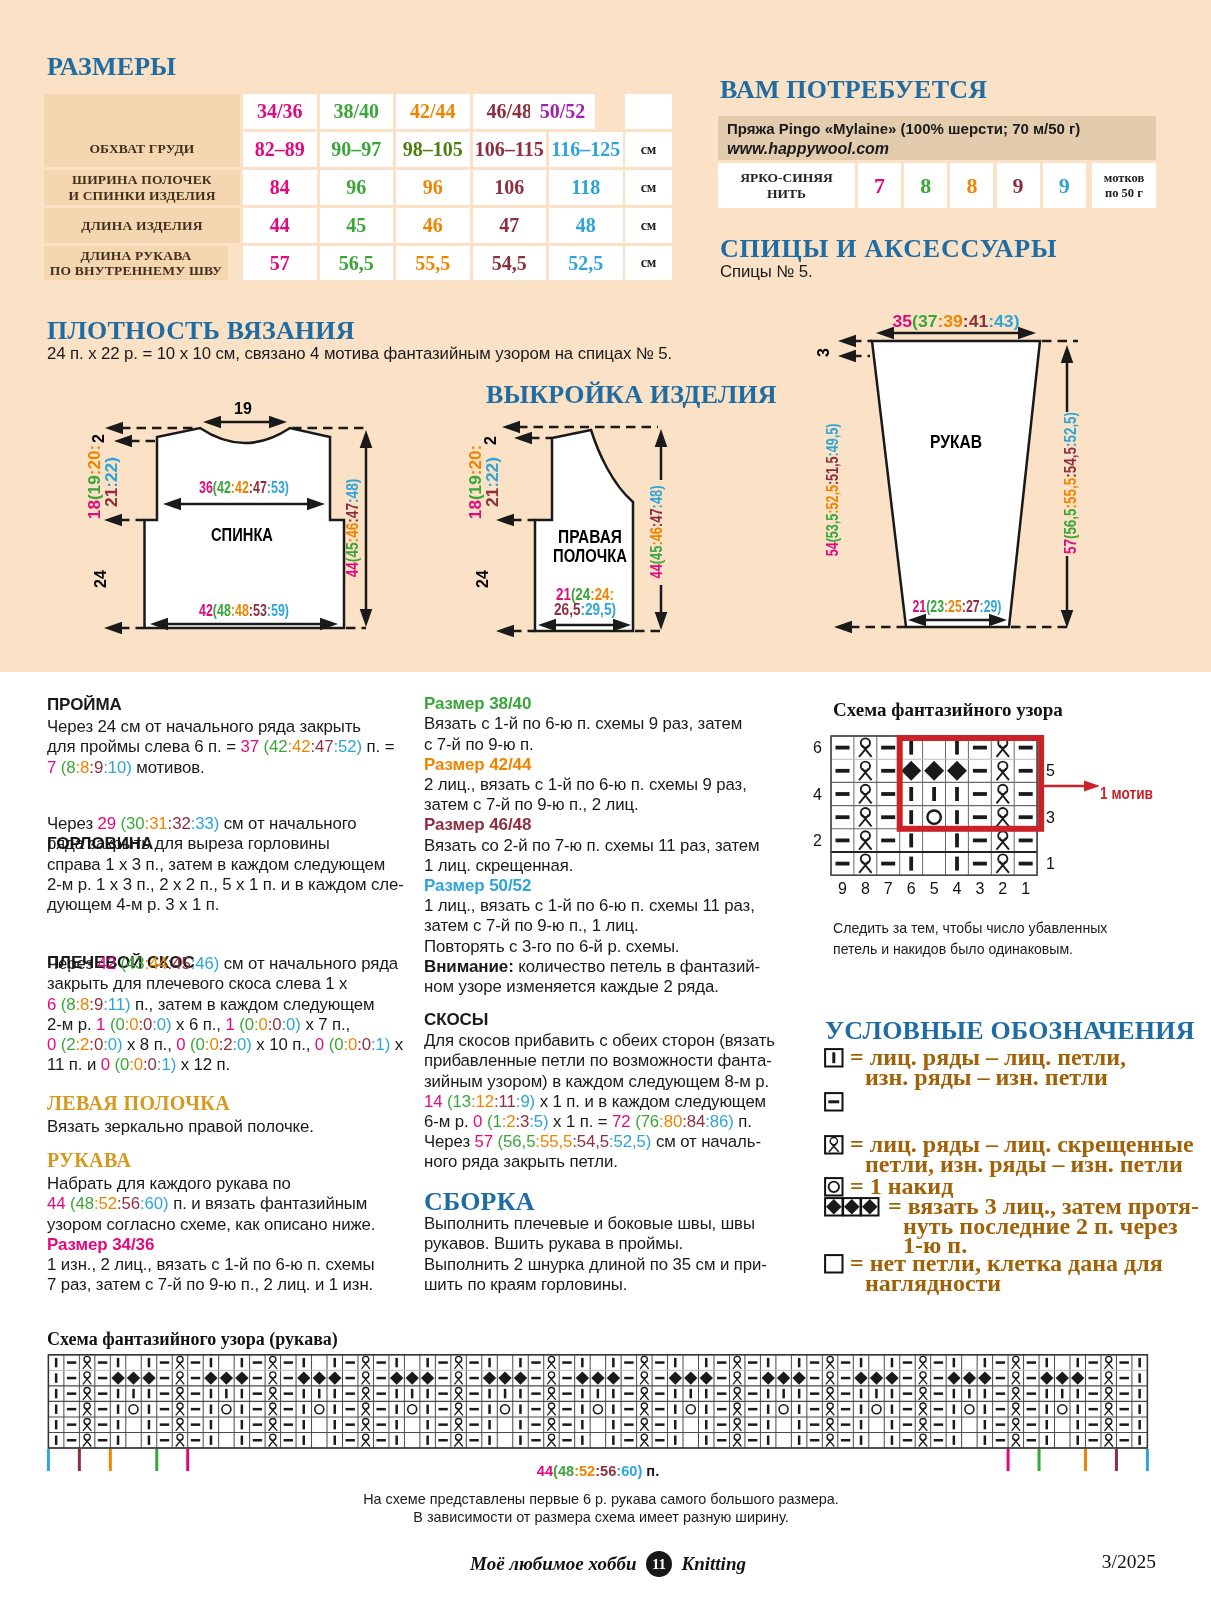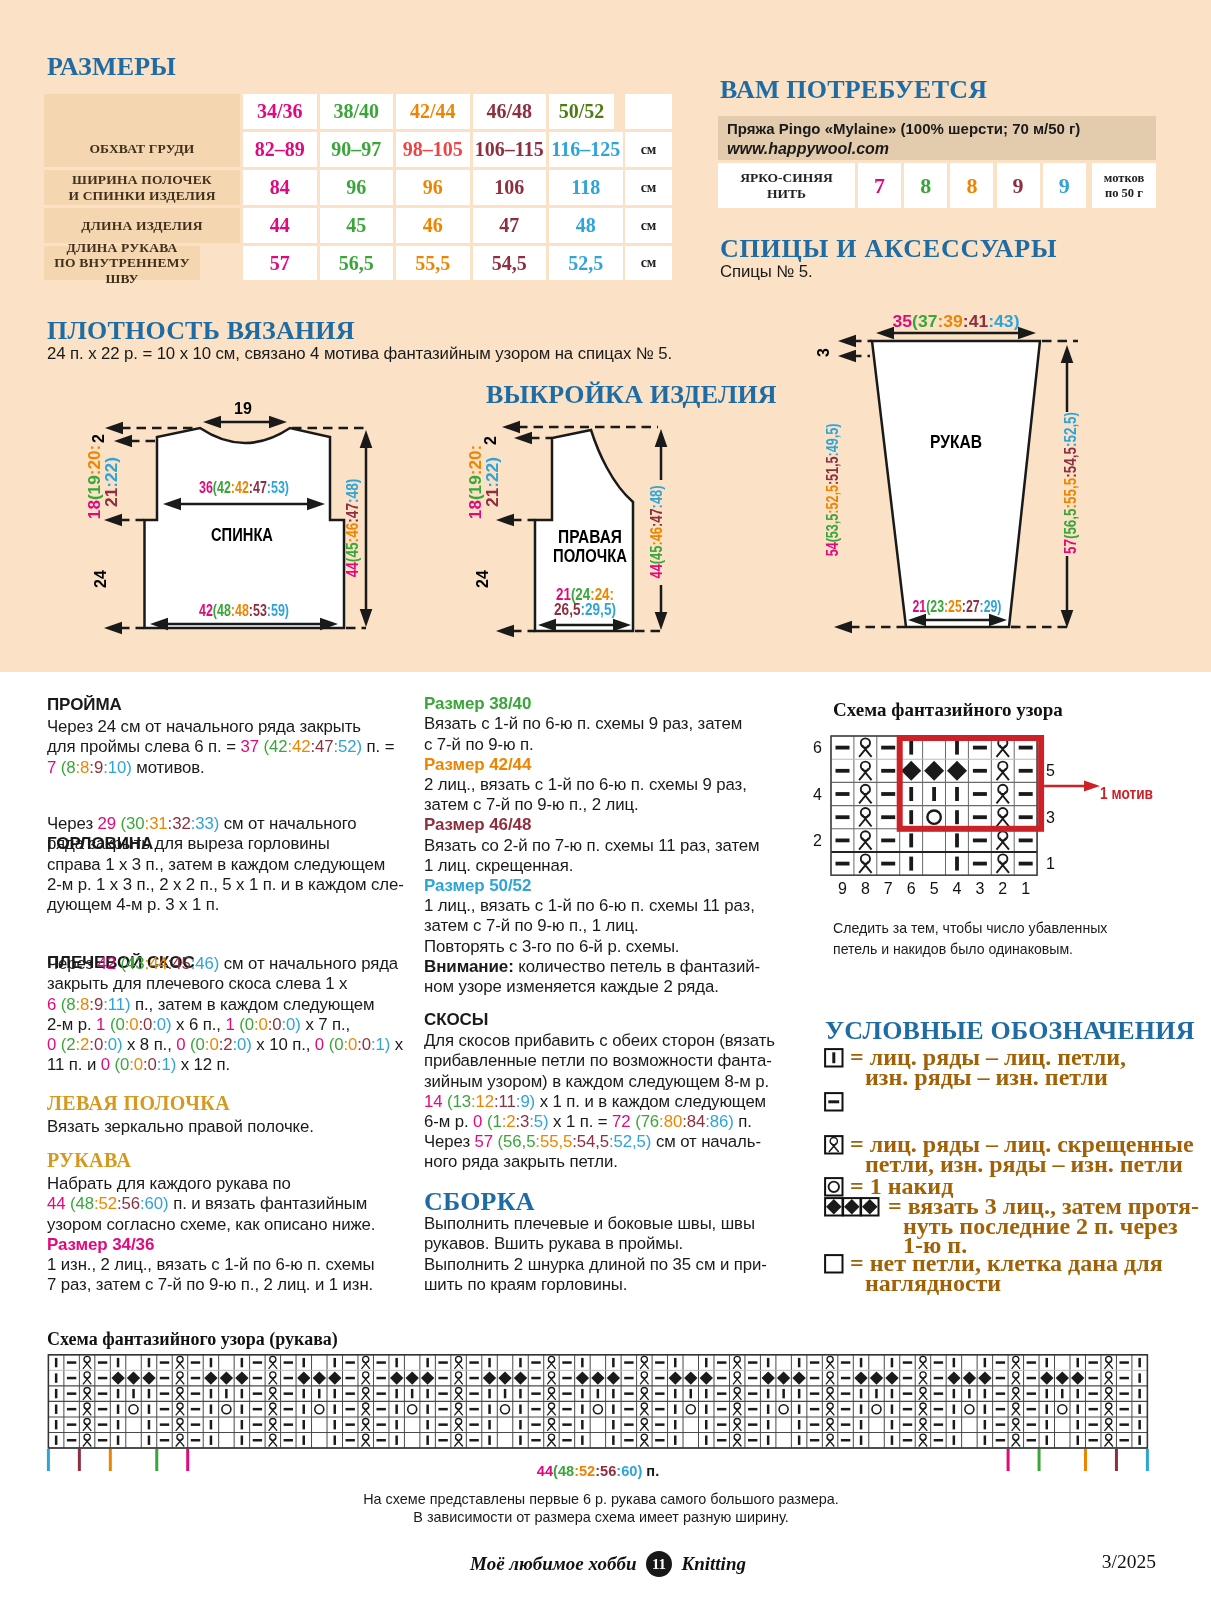--- a/index.html
+++ b/index.html
@@ -17,30 +17,30 @@
 .leg{font-family:Liberation Serif, serif;font-weight:bold;font-size:24px;line-height:19.5px;color:#a16207;}
 </style></head><body>
 <div class="page">
 <div class="abs" style="left:0;top:0;width:1211px;height:672px;background:#fbe2c6"></div>
 <div class="abs hser" style="left:47px;top:54px;">РАЗМЕРЫ</div>
 
 <div class="abs" style="left:0;top:0">
 <div class="lbl" style="left:44px;top:94px;width:196px;height:73px;padding-top:36px;box-sizing:border-box;">ОБХВАТ ГРУДИ</div>
 <div class="lbl" style="left:44px;top:170px;width:196px;height:35px;">ШИРИНА ПОЛОЧЕК<br>И СПИНКИ ИЗДЕЛИЯ</div>
 <div class="lbl" style="left:44px;top:208px;width:196px;height:35px;">ДЛИНА ИЗДЕЛИЯ</div>
-<div class="lbl" style="left:44px;top:246px;width:156px;height:34px;">ДЛИНА РУКАВА<br>ПО ВНУТРЕННЕМУ ШВУ</div>
+<div class="lbl" style="left:44px;top:246px;width:184px;height:34px;">ДЛИНА РУКАВА<br>ПО ВНУТРЕННЕМУ ШВУ</div>
 <div class="cell num" style="left:243px;top:94px;width:73.5px;height:35px;color:#e00a7e">34/36</div>
 <div class="cell num" style="left:319.5px;top:94px;width:73.5px;height:35px;color:#3aa63a">38/40</div>
 <div class="cell num" style="left:396px;top:94px;width:73.5px;height:35px;color:#ee8500">42/44</div>
 <div class="cell num" style="left:472.5px;top:94px;width:73.5px;height:35px;color:#8e2f3f">46/48</div>
-<div class="cell num" style="left:549px;top:94px;width:65px;height:35px;color:#4d7c0f">50/52</div>
+<div class="cell num" style="left:530px;top:94px;width:65px;height:35px;color:#a21caf">50/52</div>
 <div class="cell" style="left:625px;top:94px;width:47px;height:35px;"></div>
 <div class="cell num" style="left:243px;top:132px;width:73.5px;height:35px;color:#e00a7e">82–89</div>
 <div class="cell num" style="left:319.5px;top:132px;width:73.5px;height:35px;color:#3aa63a">90–97</div>
-<div class="cell num" style="left:396px;top:132px;width:73.5px;height:35px;color:#ef4444">98–105</div>
+<div class="cell num" style="left:396px;top:132px;width:73.5px;height:35px;color:#4d7c0f">98–105</div>
 <div class="cell num" style="left:472.5px;top:132px;width:73.5px;height:35px;color:#8e2f3f">106–115</div>
 <div class="cell num" style="left:549px;top:132px;width:73.5px;height:35px;color:#2ea4d9">116–125</div>
 <div class="cell" style="left:625px;top:132px;width:47px;height:35px;font-size:14px;color:#222;">см</div>
 <div class="cell num" style="left:243px;top:170px;width:73.5px;height:35px;color:#e00a7e">84</div>
 <div class="cell num" style="left:319.5px;top:170px;width:73.5px;height:35px;color:#3aa63a">96</div>
 <div class="cell num" style="left:396px;top:170px;width:73.5px;height:35px;color:#ee8500">96</div>
 <div class="cell num" style="left:472.5px;top:170px;width:73.5px;height:35px;color:#8e2f3f">106</div>
 <div class="cell num" style="left:549px;top:170px;width:73.5px;height:35px;color:#2ea4d9">118</div>
 <div class="cell" style="left:625px;top:170px;width:47px;height:35px;font-size:14px;color:#222;">см</div>
 <div class="cell num" style="left:243px;top:208px;width:73.5px;height:35px;color:#e00a7e">44</div>

